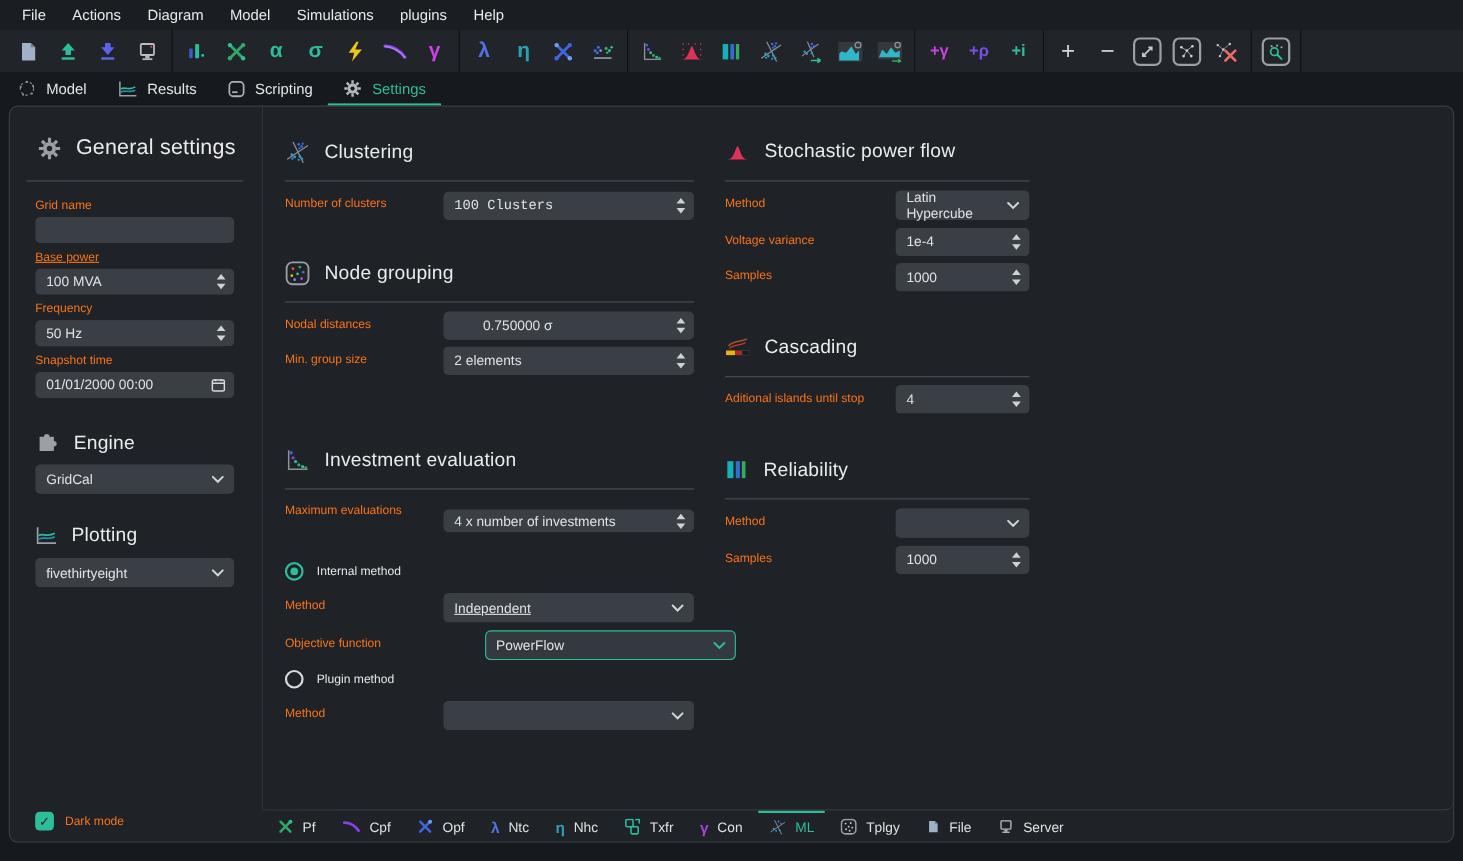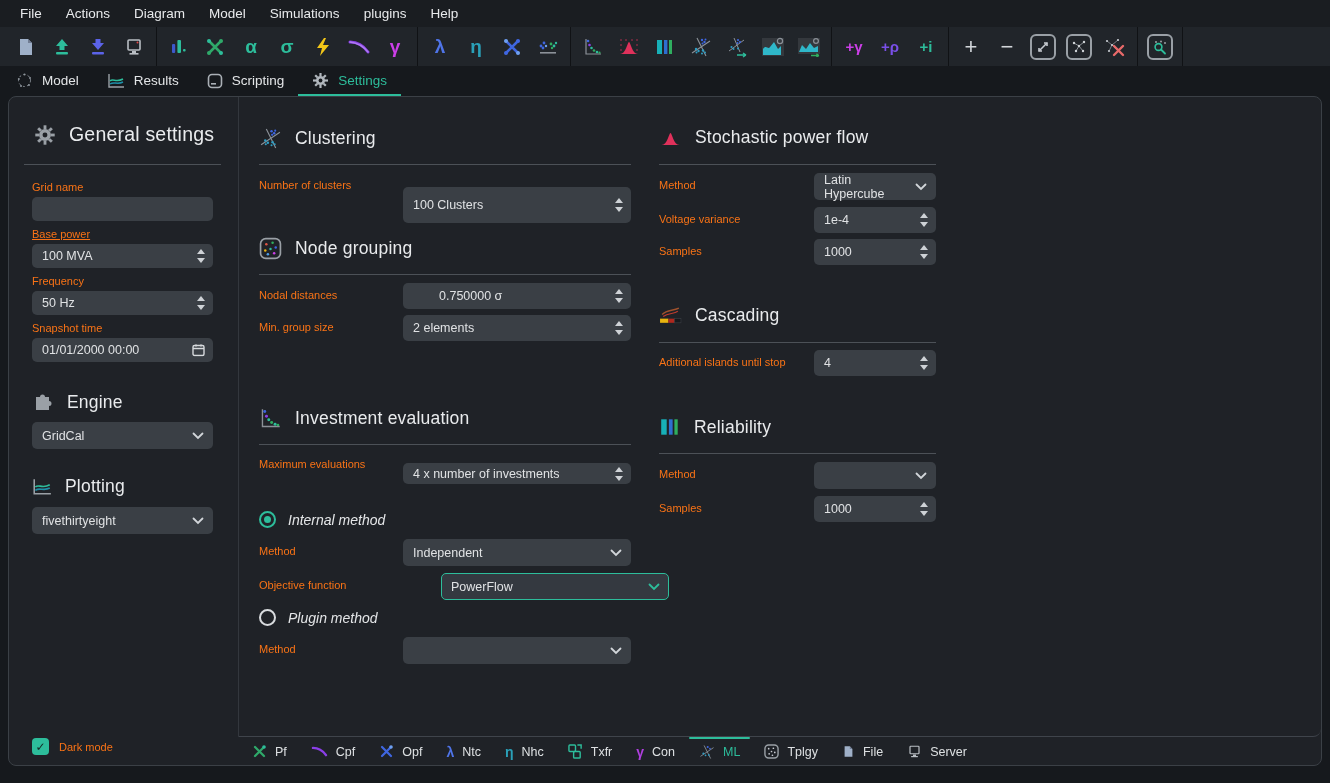--- a/index.html
+++ b/index.html
@@ -55,21 +55,21 @@
         border-top:5px solid #ced2d6; }
   .chev { position:absolute; right:8px; top:50%; transform:translateY(-50%); }
   .cal { position:absolute; right:7px; top:50%; transform:translateY(-50%); }
 
   .radio-row { position:absolute; display:flex; align-items:center; gap:12px; }
   .radio { width:17px; height:17px; border-radius:50%; }
   .radio.sel { border:2px solid #2dbd9b; position:relative; }
   .radio.sel::after { content:""; position:absolute; left:3px; top:3px; width:7px; height:7px;
         border-radius:50%; background:#2dbd9b; }
   .radio.unsel { border:2px solid #d8dbde; }
-  .radio-label { font-size:14px; color:#e4e6e8;font-style:italic; }
+  .radio-label { font-size:11px; color:#e4e6e8; }
 
   .check-row { position:absolute; display:flex; align-items:center; gap:10px; }
   .checkbox { width:17px; height:17px; background:#2dbd9b; border-radius:4px;
         display:flex; align-items:center; justify-content:center;
         color:#132722; font-size:12px; font-weight:bold; font-family:"DejaVu Sans", sans-serif; }
 
   
   .bottom-tabs { position:absolute; left:231px; top:640px; height:29px; display:flex; align-items:center; }
   .btab { position:relative; display:flex; align-items:center; gap:8px; padding:0 12px;
         height:29px; font-size:12.5px; color:#dde0e2; }
@@ -565,21 +565,21 @@
             <circle cx="15" cy="16.5" r="1"></circle>
             <circle cx="12" cy="17.5" r="1"></circle>
           </g>
         </svg>
       </span>
     <span class="h-title">Clustering</span>
   </div>
   <div class="divider" style="left:250px; top:67px; width:372px;"></div>
 
   <div class="flabel" style="left:250px; top:82px;">Number of clusters</div>
-  <div class="spin" style="left:394px; top:90px; width:228px; height:36px;">
+  <div class="spin" style="left:394px; top:77px; width:228px; height:26px;font-family:Liberation Mono, monospace;">
     <span>100 Clusters</span>
     <span class="arrows">
         <span class="arr-up"></span>
         <span class="arr-dn"></span>
       </span>
   </div>
 
   <div class="h-row" style="left:250px; top:140px;">
     <span>
         <svg width="23" height="23" viewBox="0 0 22 22">
@@ -639,21 +639,21 @@
         <span class="arr-dn"></span>
       </span>
   </div>
 
   <div class="radio-row" style="left:250px; top:414px;">
     <span class="radio sel"></span>
     <span class="radio-label">Internal method</span>
   </div>
 
   <div class="flabel" style="left:250px; top:448px;">Method</div>
-  <div class="select" style="left:394px; top:442px; width:228px; height:27px;">
+  <div class="select" style="left:394px; top:442px; width:228px; height:27px;text-decoration:underline;">
     <span>Independent</span>
     <span class="chev">
         <svg width="12" height="8" viewBox="0 0 12 8">
           <path d="M1.5 1.5 L6 6 L10.5 1.5" stroke="#d2d6da" stroke-width="1.8" fill="none" stroke-linecap="round"></path>
         </svg>
       </span>
   </div>
 
   <div class="flabel" style="left:250px; top:482px;">Objective function</div>
   <div class="select focused" style="left:394px; top:476px; width:228px; height:27px;margin-left:38px;">

